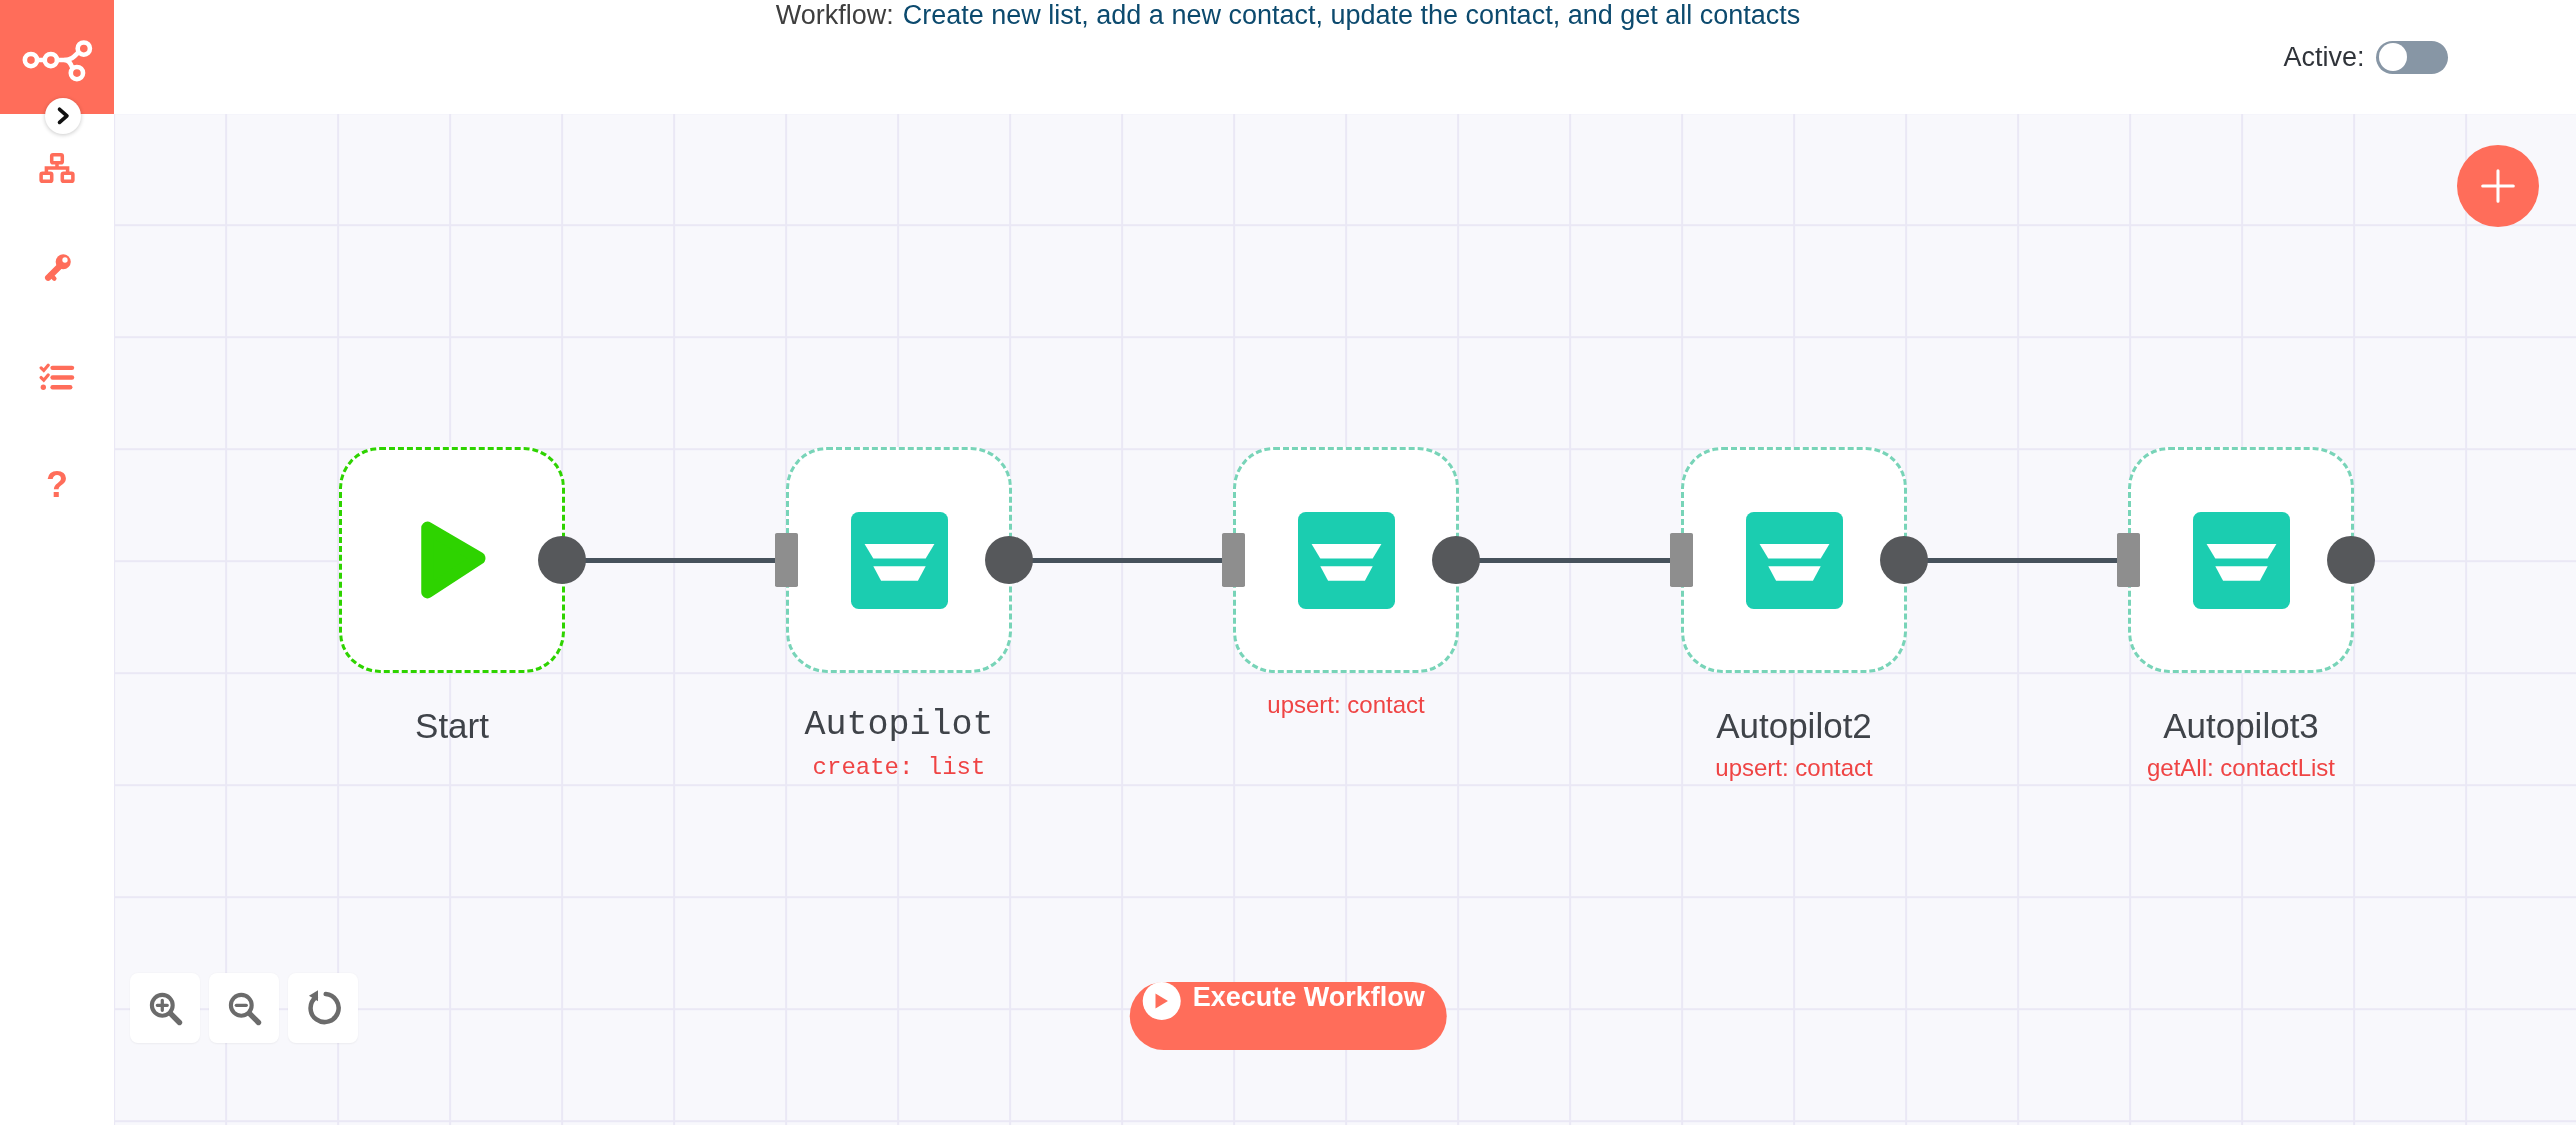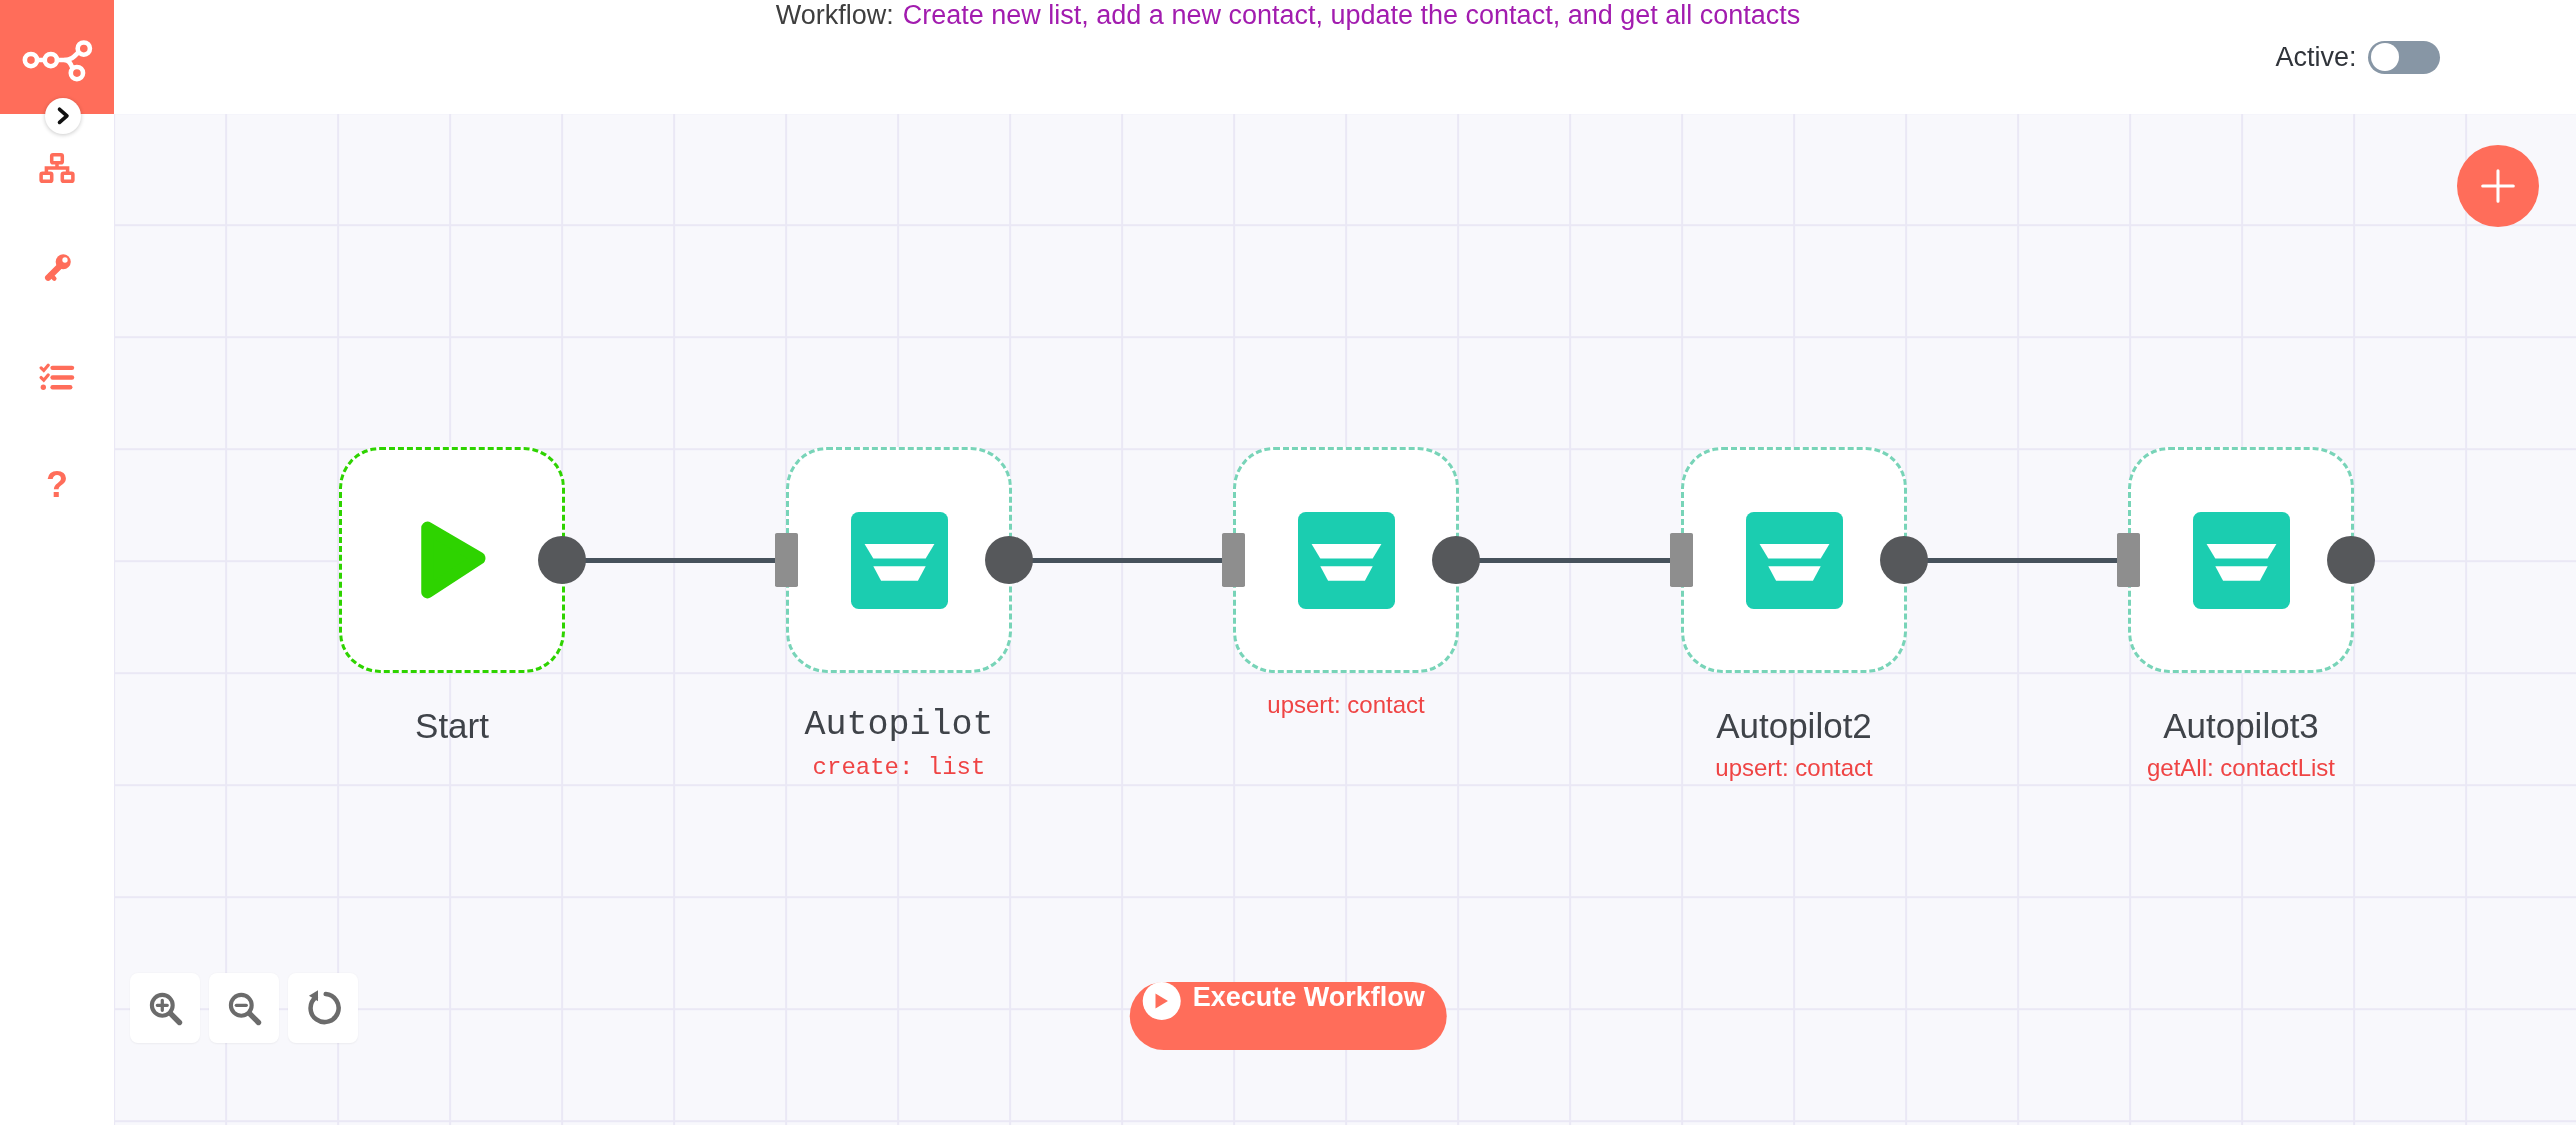--- a/index.html
+++ b/index.html
@@ -3,22 +3,22 @@
 <meta charset="utf-8">
 <style>
   html,body{margin:0;padding:0;background:#ffffff;}
   body{width:2576px;height:1125px;position:relative;overflow:hidden;
        font-family:"Liberation Sans",sans-serif;-webkit-font-smoothing:antialiased;}
 
   
   .header{position:absolute;left:0;top:0;width:2576px;height:114px;background:#ffffff;z-index:10;}
   .wf-title{position:absolute;left:0;right:0;top:0;height:114px;display:flex;align-items:flex-start;
             justify-content:center;font-size:27px;color:#3e3e3e;white-space:nowrap;}
-  .wf-title .wf-name{color:#a21caf;margin-left:9px;}
-  .active-group{position:absolute;top:0;right:136px;height:114px;display:flex;align-items:center;gap:11.6px;z-index:12;}
+  .wf-title .wf-name{color:#0c4a6e;margin-left:9px;}
+  .active-group{position:absolute;top:0;right:128px;height:114px;display:flex;align-items:center;gap:11.6px;z-index:12;}
   .active-label{font-size:27px;color:#30343a;}
   .toggle{position:relative;width:72px;height:33px;border-radius:17px;background:#8796a5;cursor:pointer;}
   .toggle .knob{position:absolute;left:2.7px;top:2.7px;width:28px;height:28px;border-radius:50%;background:#ffffff;}
 
   
   .sidebar{position:absolute;left:0;top:0;width:114px;height:1125px;background:#ffffff;z-index:20;}
   .logo{position:absolute;left:0;top:0;width:114px;height:114px;background:#ff6d5a;
         display:flex;align-items:center;justify-content:center;}
   .collapse-btn{position:absolute;left:45px;top:98px;width:36px;height:36px;border-radius:50%;
                 background:#ffffff;box-shadow:0 0.9px 4.5px rgba(0,0,0,.22);display:flex;align-items:center;

